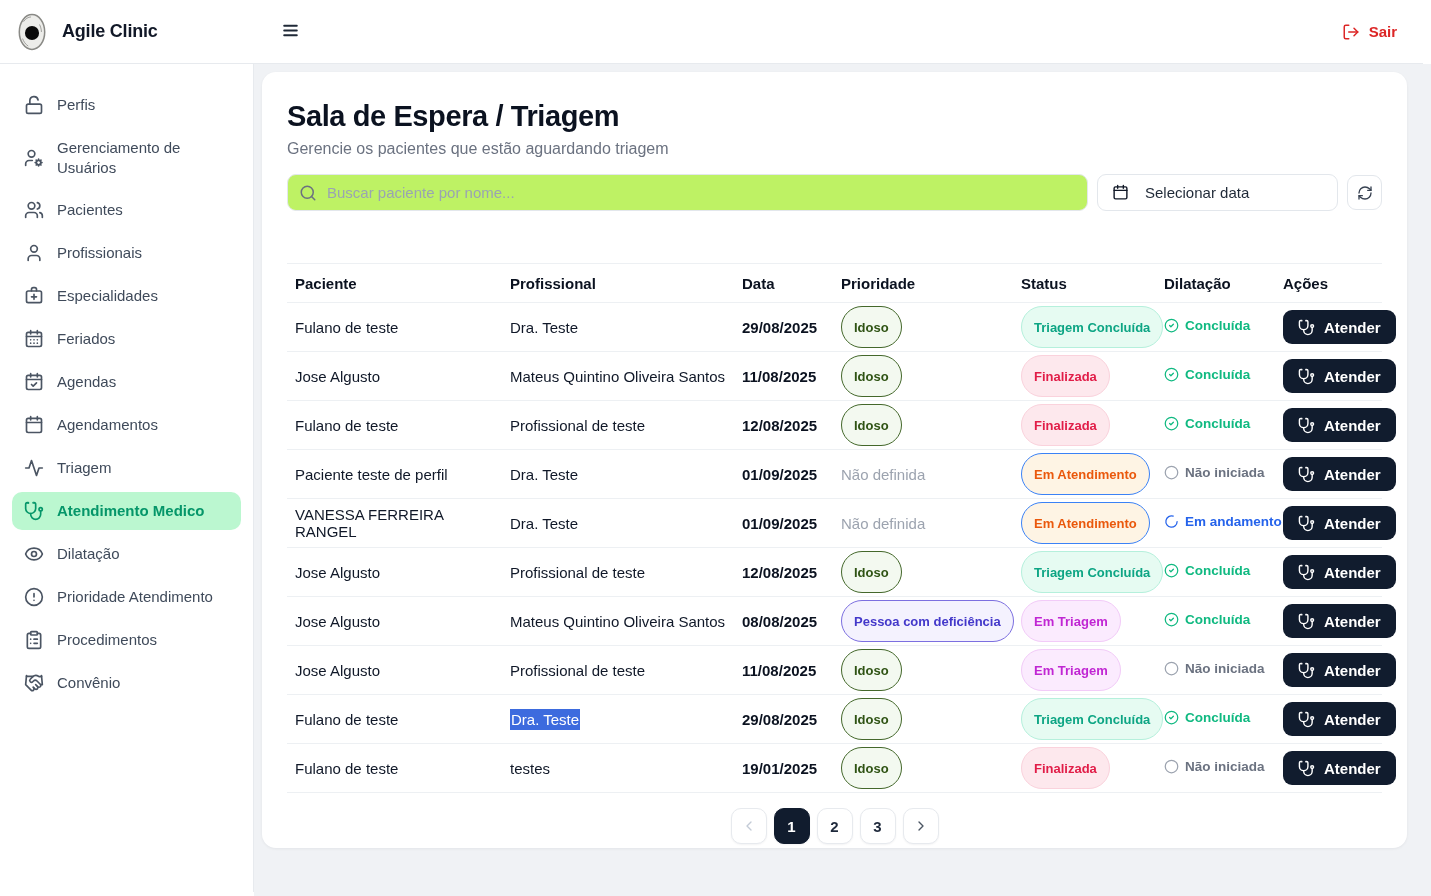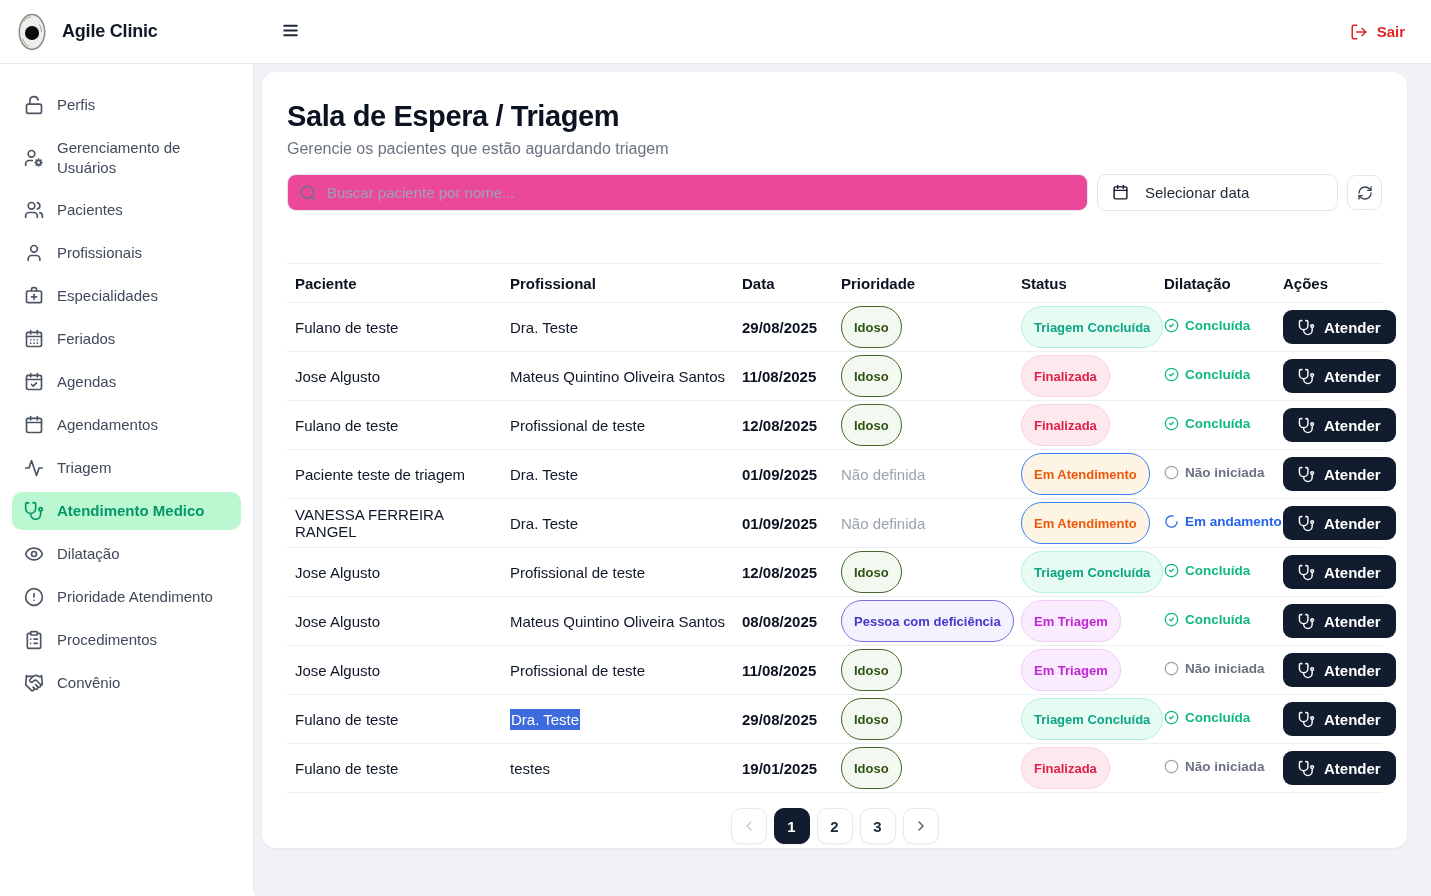--- a/index.html
+++ b/index.html
@@ -3,21 +3,21 @@
 <meta charset="utf-8">
 <style>
   * { margin:0; padding:0; box-sizing:border-box; }
   html,body { width:1431px; height:896px; overflow:hidden; background:#fff;
     font-family:"Liberation Sans","DejaVu Sans",sans-serif; color:#101828; }
 
   .icon svg { width:100%; height:100%; display:block; }
   .icon { display:inline-block; }
 
   
-  .header { position:fixed; top:0; left:0; right:0; height:64px; background:#fff;
+  .header { position:fixed; top:0; left:0; right:8px; height:64px; background:#fff;
     border-bottom:1px solid #E7EAEE; display:flex; align-items:center; z-index:20; }
   .brand { display:flex; align-items:center; gap:14px; padding-left:16px; width:254px; }
   .logo { width:32px; height:40px; }
   .app-title { font-size:18px; font-weight:700; color:#111827; letter-spacing:-.2px; }
   .hamburger { margin-left:27px; background:none; border:none; cursor:pointer; }
   .hamburger .icon { width:19px; height:19px; color:#1F2937; }
   .logout { margin-left:auto; margin-right:26px; background:none; border:none; cursor:pointer;
     display:flex; align-items:center; gap:9px; color:#DC2626; font-size:15px; font-weight:600;
     font-family:inherit; }
   .logout .icon { width:18px; height:18px; }
@@ -38,21 +38,21 @@
     box-shadow:0 1px 3px rgba(16,24,40,.06); }
   h1 { font-size:29px; font-weight:800; color:#0B1220; letter-spacing:-.4px; }
   .subtitle { margin-top:7px; font-size:16px; color:#6B7280; }
 
   .toolbar { display:flex; align-items:center; gap:9px; margin-top:16px; }
   .search { flex:1; position:relative; }
   .search .icon { position:absolute; left:12px; top:50%; transform:translateY(-50%);
     width:18px; height:18px; color:#6B7280; }
   .search input { width:100%; height:37px; border:1px solid #E3E7EC; border-radius:9px;
     padding:0 12px 0 39px; font-size:15px; color:#111827; outline:none; font-family:inherit;
-    background:#ec4899; }
+    background:#bef264; }
   .search input::placeholder { color:#9AA4B2; }
   .date-btn { width:241px; height:37px; border:1px solid #E3E7EC; border-radius:9px;
     background:#fff; display:flex; align-items:center; gap:16px; padding:0 14px;
     font-size:15px; color:#1F2937; cursor:pointer; font-family:inherit; }
   .date-btn .icon { width:17px; height:17px; color:#111827; }
   .icon-btn { width:35px; height:35px; border:1px solid #E3E7EC; border-radius:9px;
     background:#fff; display:flex; align-items:center; justify-content:center; cursor:pointer; }
   .icon-btn .icon { width:16px; height:16px; color:#374151; }
 
   
@@ -394,21 +394,21 @@
                   <svg viewBox="0 0 24 24" fill="none" stroke="currentColor" stroke-width="2" stroke-linecap="round" stroke-linejoin="round">
                     <path d="M4.8 2.3A.3.3 0 1 0 5 2H4a2 2 0 0 0-2 2v5a6 6 0 0 0 6 6 6 6 0 0 0 6-6V4a2 2 0 0 0-2-2h-1a.2.2 0 1 0 .3.3"></path>
                     <path d="M8 15v1a6 6 0 0 0 6 6 6 6 0 0 0 6-6v-4"></path>
                     <circle cx="20" cy="10" r="2"></circle>
                   </svg>
                 </span>
                 <span>Atender</span>
               </button></div>
           </div>
           <div class="trow">
-            <div class="cell">Paciente teste de triagem</div>
+            <div class="cell">Paciente teste de perfil</div>
             <div class="cell">Dra. Teste</div>
             <div class="cell date-cell">01/09/2025</div>
             <div class="cell"><span class="plain-muted">Não definida</span></div>
             <div class="cell"><span class="pill status-orange">Em Atendimento</span></div>
             <div class="cell"><span class="dil dil-gray">
                 <span class="icon">
                   <svg viewBox="0 0 24 24" fill="none" stroke="currentColor" stroke-width="2" stroke-linecap="round" stroke-linejoin="round">
                     <circle cx="12" cy="12" r="10"></circle>
                   </svg>
                 </span>

